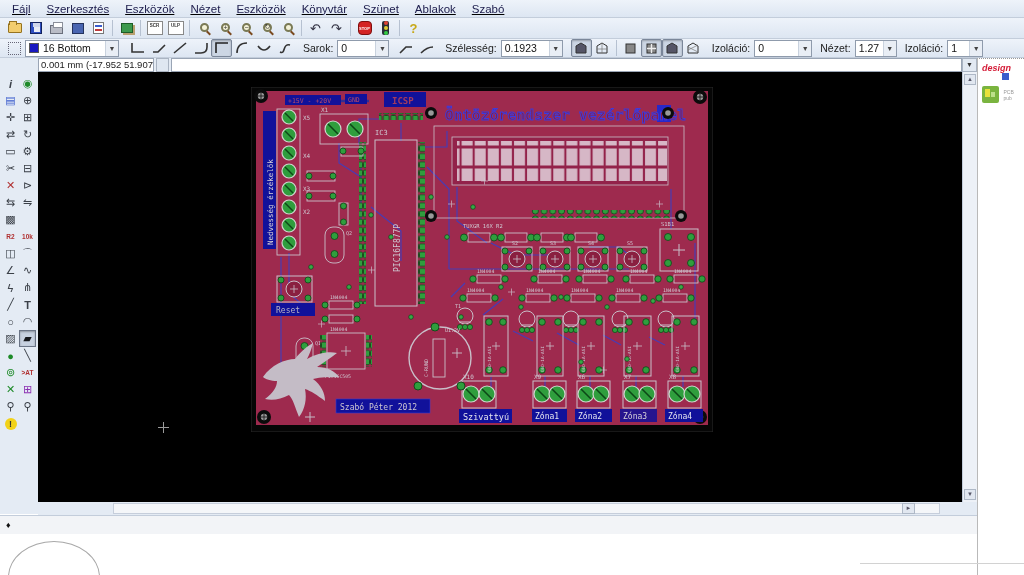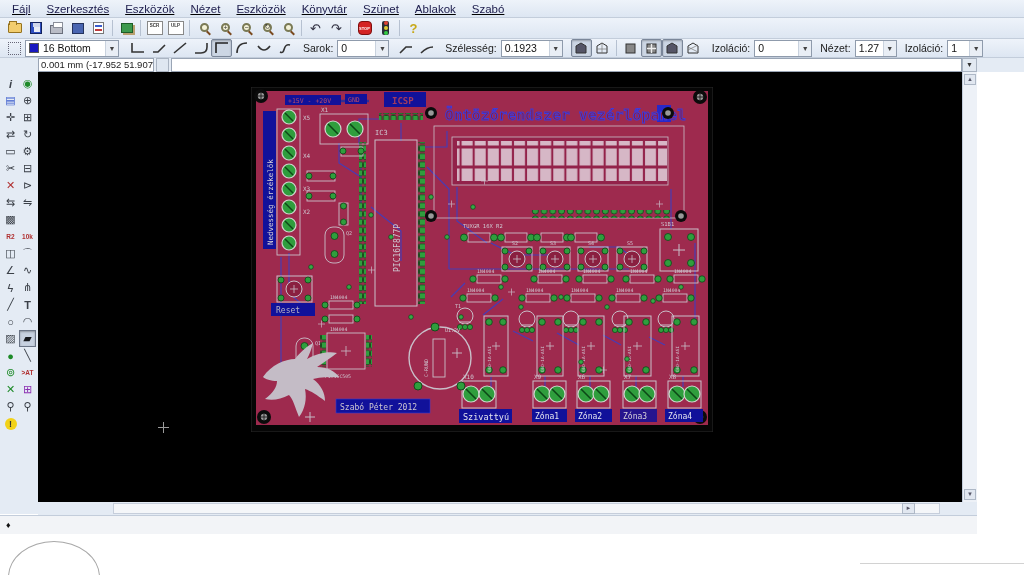--- a/index.html
+++ b/index.html
@@ -862,19 +862,28 @@
   <div id="hscroll">
     <div class="sbtn" style="left:75px;top:1px;width:13px;height:11px;">◄</div>
     <div id="htrack"></div>
     <div class="sbtn" style="left:864px;top:1px;width:13px;height:11px;">►</div>
   </div>
 
   <div id="statusbar">
     <span class="bullet">♦</span>
   </div>
 
+  <div id="rightstrip">
+    <div id="rs-logo">design</div>
+    <div id="rs-fb"></div>
+    <span id="rs-badge"></span>
+    <span id="rs-badgetxt">
+      <span>PCB</span><br>
+      <span>pub</span>
+    </span>
+  </div>
 
   <div id="bottomwhite">
     <div id="ellipse"></div>
   </div>
   <div id="pageline"></div>
 
 </div>
 
 </body></html>

